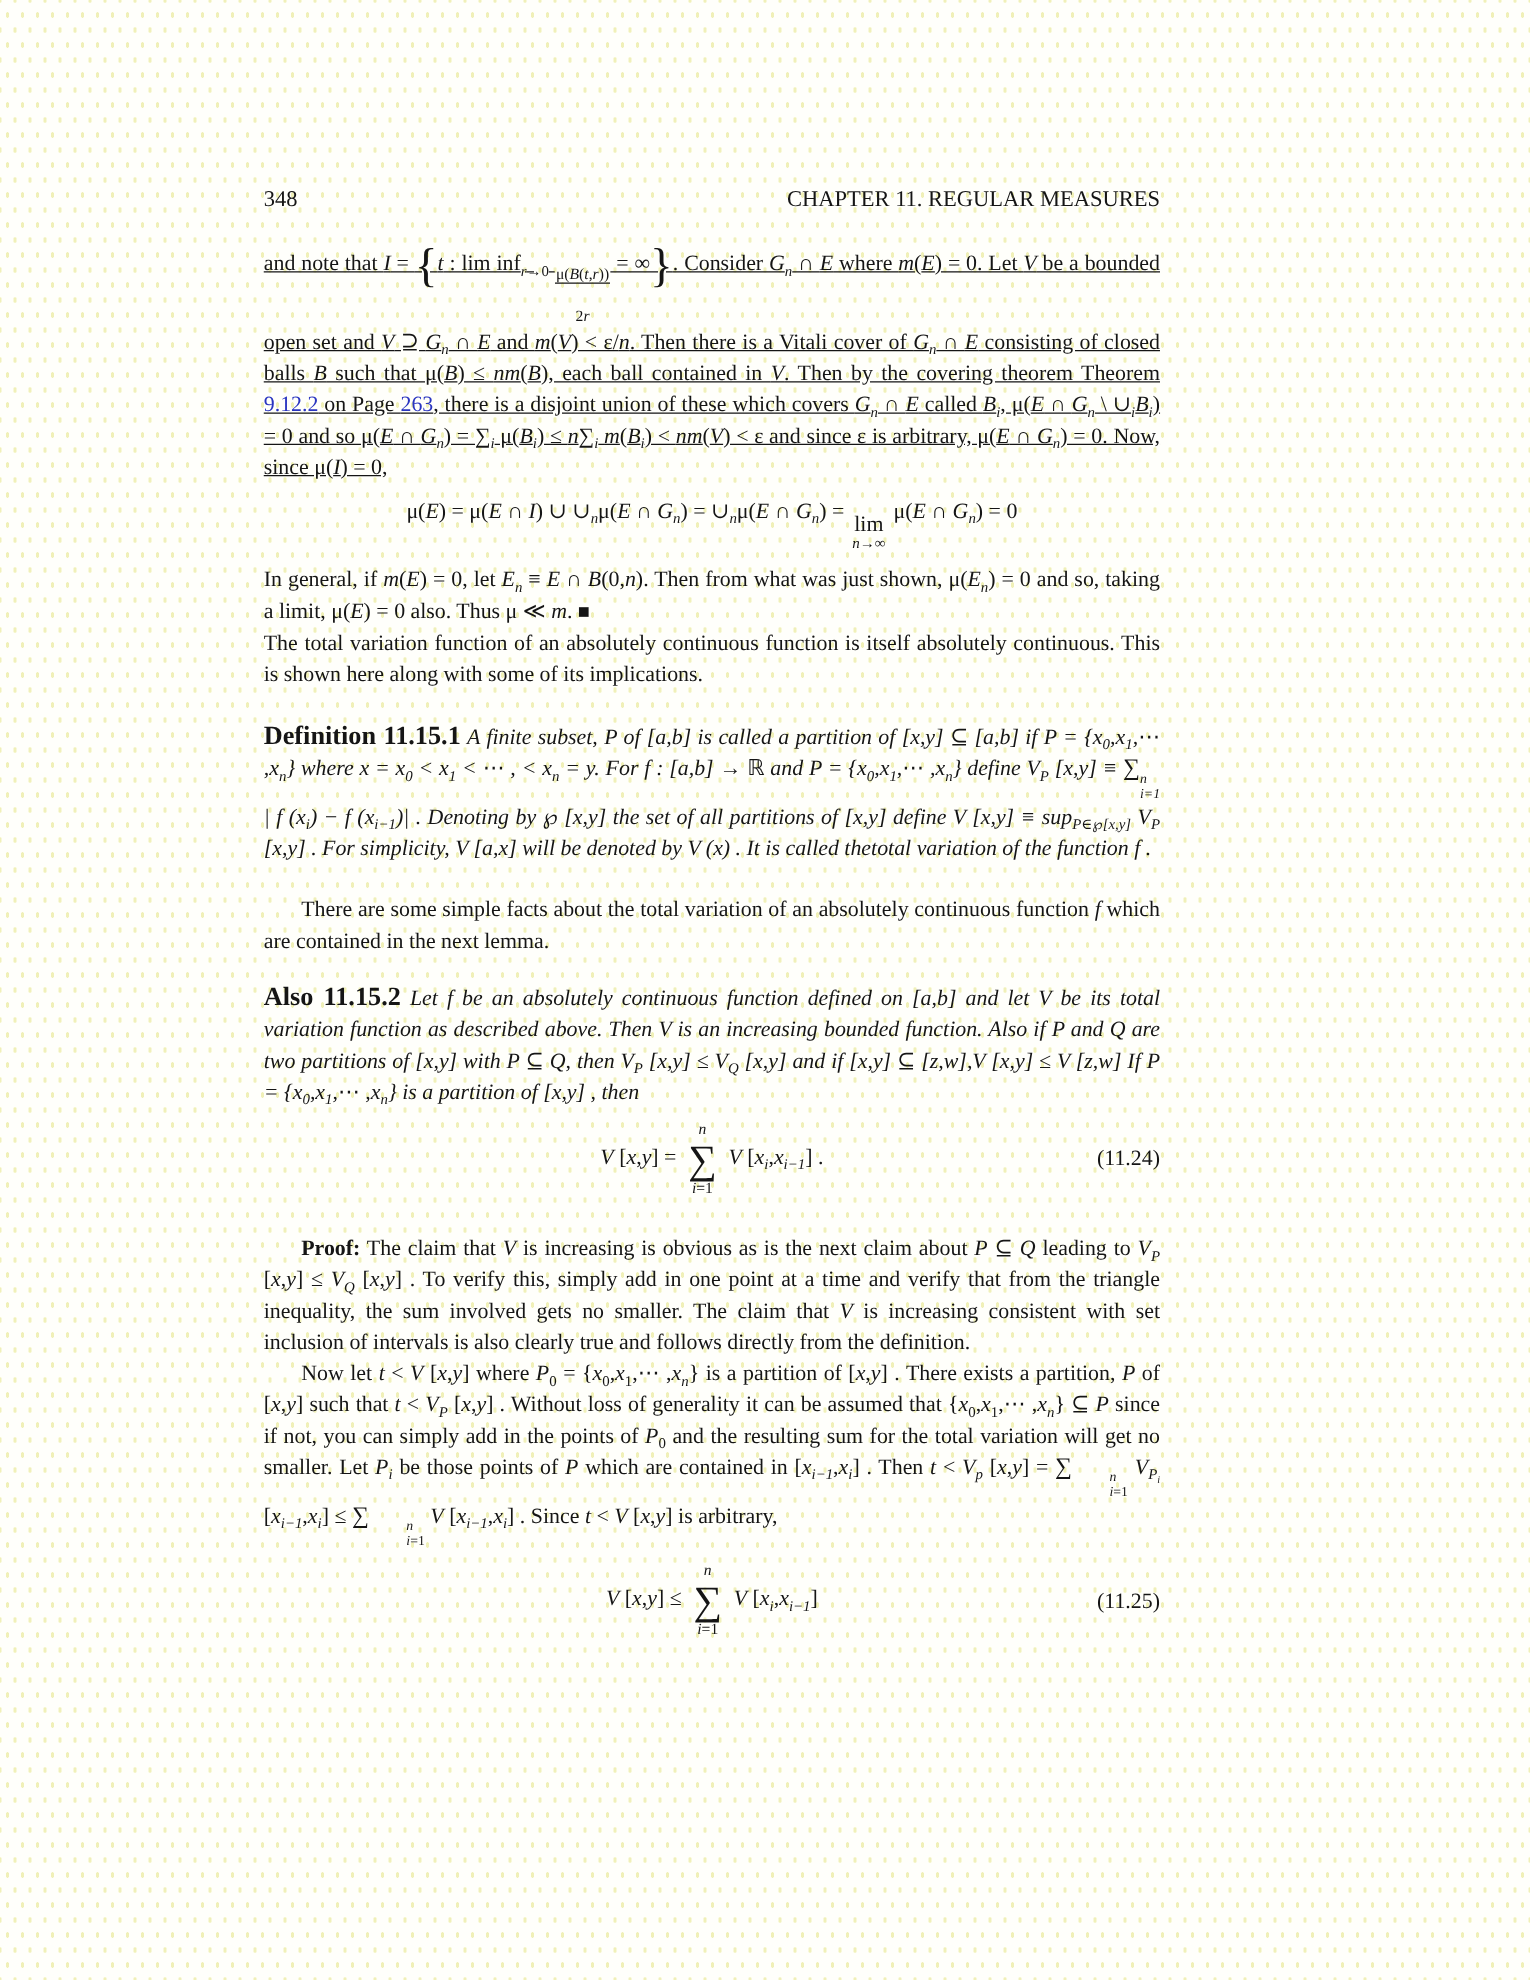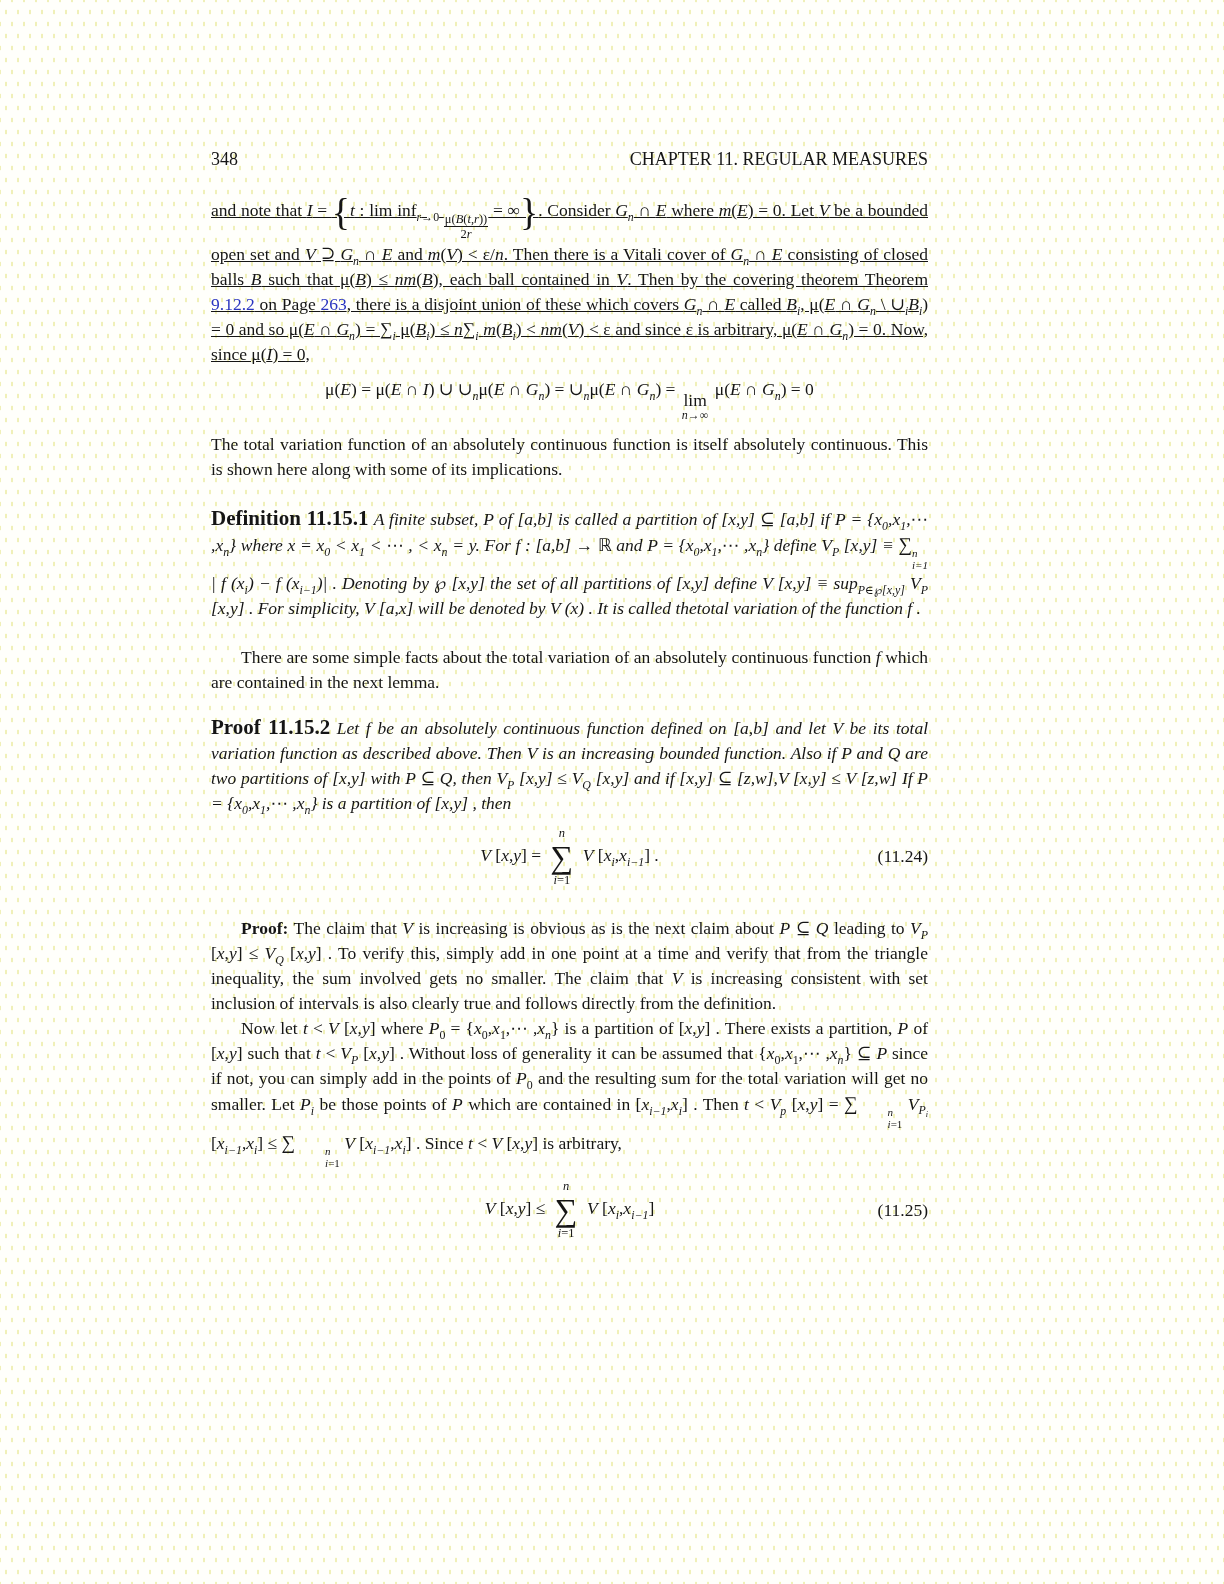--- a/index.html
+++ b/index.html
@@ -38,21 +38,21 @@
   .lemmap { margin-top:20px; }
   .lemma2 { margin-top:8px; }
   .proof1 { margin-top:28px; }
   .block-label { font-size:21px; font-weight:bold; font-style:normal;margin-top:20px; }
   .it-body { font-style:italic; }
   sub, sup { font-size:68%; line-height:0; }
   .link { color:#2a35c0; }
   .lbrace { font-size:38px; font-weight:400; vertical-align:-9px; line-height:0; }
   .frac {
     display:inline-flex; flex-direction:column; align-items:center;
-    font-size:12.5px; line-height:1.15; vertical-align:-7px; text-align:center;
+    font-size:12.5px; line-height:1.15; vertical-align:-7px; text-align:center;gap:19px;
   }
   .fnum { border-bottom:1px solid #151515; padding:0 1px; }
   .sigma { font-size:19px; }
   .ss { display:inline-flex; flex-direction:column; font-size:11px; line-height:1.1; vertical-align:-6px; text-align:left; }
   .ss > span { display:block; }
   .limop { display:inline-flex; flex-direction:column; align-items:center; line-height:1.05; vertical-align:-11px; margin:0 2px; }
   .limunder { font-size:12px; }
   .bigop { display:inline-flex; flex-direction:column; align-items:center; line-height:1; margin:0 5px; vertical-align:middle; }
   .bigopsym { font-size:32px; line-height:1; }
   .bigoplim { font-size:12.5px; line-height:1.2; }
@@ -74,36 +74,37 @@
         <span>2<i>r</i></span>
       </span> = ∞<span class="lbrace">}</span>. Consider <i>G<sub>n</sub></i> ∩ <i>E</i> where <i>m</i>(<i>E</i>) = 0. Let <i>V</i> be a bounded open set and <i>V</i> ⊇ <i>G<sub>n</sub></i> ∩ <i>E</i> and <i>m</i>(<i>V</i>) &lt; ε/<i>n</i>. Then there is a Vitali cover of <i>G<sub>n</sub></i> ∩ <i>E</i> consisting of closed balls <i>B</i> such that μ(<i>B</i>) ≤ <i>nm</i>(<i>B</i>), each ball contained in <i>V</i>. Then by the covering theorem Theorem <span class="link">9.12.2</span> on Page <span class="link">263</span>, there is a disjoint union of these which covers <i>G<sub>n</sub></i> ∩ <i>E</i> called <i>B<sub>i</sub></i>, μ(<i>E</i> ∩ <i>G<sub>n</sub></i> \ ∪<sub><i>i</i></sub><i>B<sub>i</sub></i>) = 0 and so μ(<i>E</i> ∩ <i>G<sub>n</sub></i>) = ∑<sub><i>i</i></sub> μ(<i>B<sub>i</sub></i>) ≤ <i>n</i>∑<sub><i>i</i></sub> <i>m</i>(<i>B<sub>i</sub></i>) &lt; <i>nm</i>(<i>V</i>) &lt; ε and since ε is arbitrary, μ(<i>E</i> ∩ <i>G<sub>n</sub></i>) = 0. Now, since μ(<i>I</i>) = 0,</p>
 
   <div class="eqrow">
     <span class="eqbody">μ(<i>E</i>) = μ(<i>E</i> ∩ <i>I</i>) ∪ ∪<sub><i>n</i></sub>μ(<i>E</i> ∩ <i>G<sub>n</sub></i>) = ∪<sub><i>n</i></sub>μ(<i>E</i> ∩ <i>G<sub>n</sub></i>) = <span class="limop">
           <span>lim</span>
           <span class="limunder"><i>n</i>→∞</span>
         </span> μ(<i>E</i> ∩ <i>G<sub>n</sub></i>) = 0</span>
   </div>
 
+  <p class="p2">In general, if <i>m</i>(<i>E</i>) = 0, let <i>E<sub>n</sub></i> ≡ <i>E</i> ∩ <i>B</i>(0,<i>n</i>). Then from what was just shown, μ(<i>E<sub>n</sub></i>) = 0 and so, taking a limit, μ(<i>E</i>) = 0 also. Thus μ ≪ <i>m</i>. <span class="qed">■</span></p>
 
 
   <p class="intro">The total variation function of an absolutely continuous function is itself absolutely continuous. This is shown here along with some of its implications.</p>
 
   <p class="defp">
     <span class="block-label">Definition 11.15.1</span>
     <span class="it-body">A finite subset, P of [a,b] is called a partition of [x,y] ⊆ [a,b] if P = {x<sub>0</sub>,x<sub>1</sub>,⋯ ,x<sub>n</sub>} where x = x<sub>0</sub> &lt; x<sub>1</sub> &lt; ⋯ , &lt; x<sub>n</sub> = y. For f : [a,b] → ℝ and P = {x<sub>0</sub>,x<sub>1</sub>,⋯ ,x<sub>n</sub>} define V<sub>P</sub> [x,y] ≡ <span class="sigma">∑</span><span class="ss">
           <span>n</span>
           <span>i=1</span>
         </span> | f (x<sub>i</sub>) − f (x<sub>i−1</sub>)| . Denoting by ℘ [x,y] the set of all partitions of [x,y] define V [x,y] ≡ sup<sub>P∈℘[x,y]</sub> V<sub>P</sub> [x,y] . For simplicity, V [a,x] will be denoted by V (x) . It is called thetotal variation of the function f .</span>
   </p>
 
   <p class="facts p-ind">There are some simple facts about the total variation of an absolutely continuous function <i>f</i> which are contained in the next lemma.</p>
 
   <p class="lemmap">
-    <span class="block-label">Proof 11.15.2</span>
+    <span class="block-label">Also 11.15.2</span>
     <span class="it-body">Let f be an absolutely continuous function defined on [a,b] and let V be its total variation function as described above.  Then V is an increasing bounded function. Also if  P and Q are two partitions of [x,y] with P ⊆ Q, then V<sub>P</sub> [x,y] ≤ V<sub>Q</sub> [x,y] and if [x,y] ⊆ [z,w],V [x,y] ≤ V [z,w] If P = {x<sub>0</sub>,x<sub>1</sub>,⋯ ,x<sub>n</sub>} is a partition of [x,y] , then</span>
   </p>
 
   <div class="eqrow">
     <span class="eqbody"><i>V</i> [<i>x</i>,<i>y</i>] = <span class="bigop">
           <span class="bigoplim"><i>n</i></span>
           <span class="bigopsym">∑</span>
           <span class="bigoplim"><i>i</i>=1</span>
         </span> <i>V</i> [<i>x<sub>i</sub></i>,<i>x<sub>i−1</sub></i>] .</span>
     <span class="eqnum">(11.24)</span>

